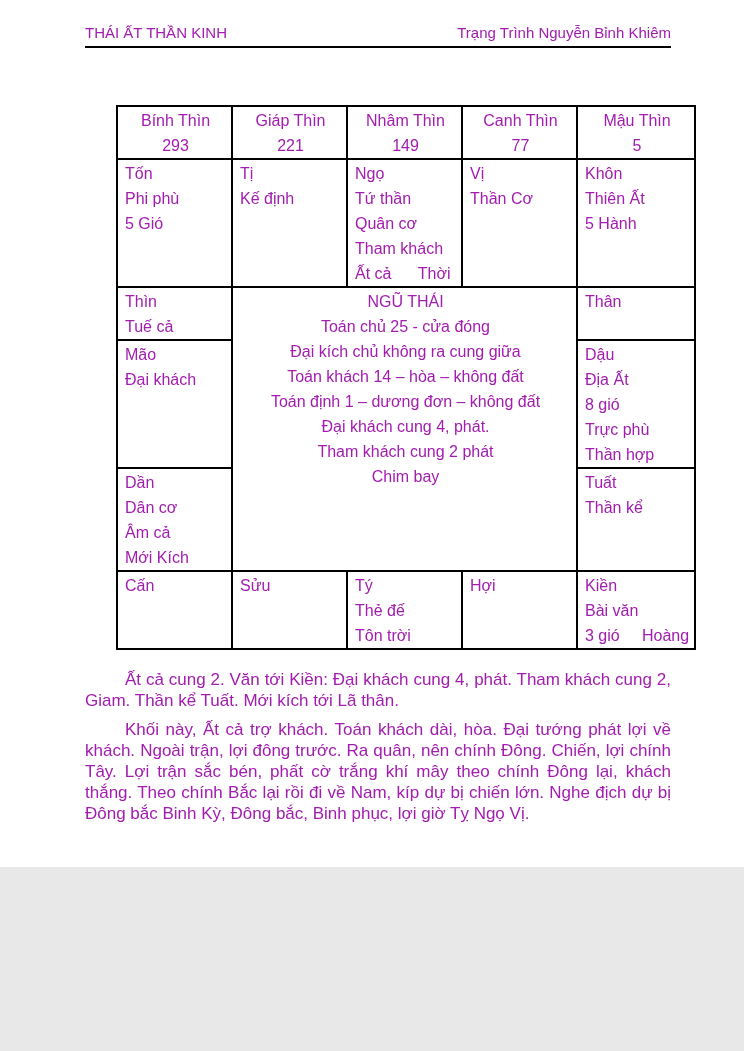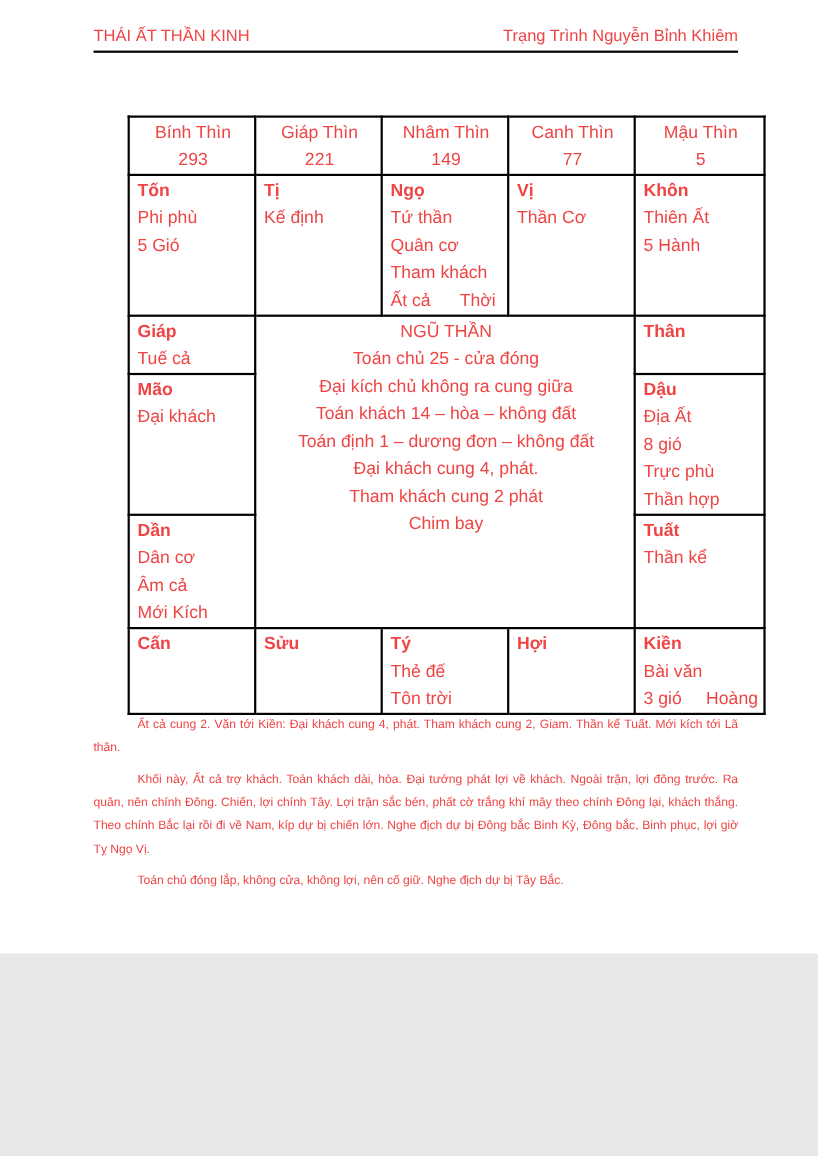--- a/index.html
+++ b/index.html
@@ -1,18 +1,18 @@
 <!DOCTYPE html>
 <html><head>
 <meta charset="utf-8">
 <style>
   html,body { margin:0; padding:0; background:#e8e8e8; }
   .page {
     position:relative; width:744px; height:867px; margin:0 auto;
-    background:#ffffff; color:#ef4444;
+    background:#ffffff; color:#a21caf;
     font-family:"Liberation Sans", sans-serif;
     overflow:hidden;
   }
   
   .doc-header {
     position:absolute; left:85px; top:24px; width:586px;
     display:flex; justify-content:space-between; align-items:flex-end;
     font-size:15px; padding-bottom:5px; border-bottom:2px solid #000;
   }
   
@@ -25,28 +25,28 @@
     padding:1px 5px 0 7px; font-size:16px; line-height:25px;
     overflow:hidden;
   }
   td.yc { text-align:center; vertical-align:middle; padding:0; }
   .rA td { height:50px; }
   .rB td { height:125px; }
   .rC td { height:48px; }
   .rD td { height:125px;margin-left:40px; }
   .rE td { height:95px;margin-left:36px; }
   .rF td { height:73px; }
-  .ct { font-weight:bold; }
+  .ct { font-weight:normal; }
   .cl { white-space:pre; }
   td.center-cell { text-align:center; vertical-align:middle; padding:0 4px; }
   .cc-line { line-height:25px; }
   
   .body-text {
-    position:absolute; left:85px; top:649px; width:586px;
-    font-size:11px; line-height:21px; text-align:justify;
+    position:absolute; left:85px; top:669px; width:586px;
+    font-size:17px; line-height:21px; text-align:justify;
   }
   .body-text p { margin:0 0 8px 0; text-indent:40px; }
   
   .doc-footer {
     position:absolute; left:85px; top:995px; width:586px;
     border-top:3px solid #000; padding-top:4px;
     display:flex; font-size:15px;gap:14px;
   }
   .doc-footer .f-left  { flex:1; text-align:left; }
   .doc-footer .f-mid   { flex:1; text-align:center; }
@@ -119,25 +119,25 @@
       </td>
       <td>
         <div class="ct">Khôn</div>
         <div class="cl">Thiên Ất</div>
         <div class="cl">5 Hành</div>
       </td>
     </tr>
 
     <tr class="rC">
       <td>
-        <div class="ct">Giáp</div>
+        <div class="ct">Thìn</div>
         <div class="cl">Tuế cả</div>
       </td>
       <td class="center-cell" colspan="3" rowspan="3">
-        <div class="cc-line">NGŨ THẦN</div>
+        <div class="cc-line">NGŨ THÁI</div>
         <div class="cc-line">Toán chủ 25 - cửa đóng</div>
         <div class="cc-line">Đại kích chủ không ra cung giữa</div>
         <div class="cc-line">Toán khách 14 – hòa – không đất</div>
         <div class="cc-line">Toán định 1 – dương đơn – không đất</div>
         <div class="cc-line">Đại khách cung 4, phát.</div>
         <div class="cc-line">Tham khách cung 2 phát</div>
         <div class="cc-line">Chim bay</div>
       </td>
       <td>
         <div class="ct">Thân</div>
@@ -191,21 +191,20 @@
         <div class="cl">Bài văn</div>
         <div class="cl">3 gió     Hoàng</div>
       </td>
     </tr>
   </tbody>
     </table>
 
   <div class="body-text">
     <p>Ất cả cung 2. Văn tới Kiền: Đại khách cung 4, phát. Tham khách cung 2, Giam. Thần kể Tuất. Mới kích tới Lã thân.</p>
     <p>Khối này, Ất cả trợ khách. Toán khách dài, hòa. Đại tướng phát lợi về khách. Ngoài trận, lợi đông trước. Ra quân, nên chính Đông. Chiến, lợi chính Tây. Lợi trận sắc bén, phất cờ trắng khí mây theo chính Đông lại, khách thắng. Theo chính Bắc lại rồi đi về Nam, kíp dự bị chiến lớn. Nghe địch dự bị Đông bắc Binh Kỳ, Đông bắc, Binh phục, lợi giờ Tỵ Ngọ Vị.</p>
-    <p>Toán chủ đóng lắp, không cửa, không lợi, nên cố giữ. Nghe địch dự bị Tây Bắc.</p>
   </div>
 
   <div class="doc-footer">
     <span class="f-left">Tủ sách Tử Vi Lý Số</span>
     <span class="f-mid">- 6 -</span>
     <span class="f-right"><span class="site">www.xemtuong.net</span></span>
   </div>
 
 </div>
 

